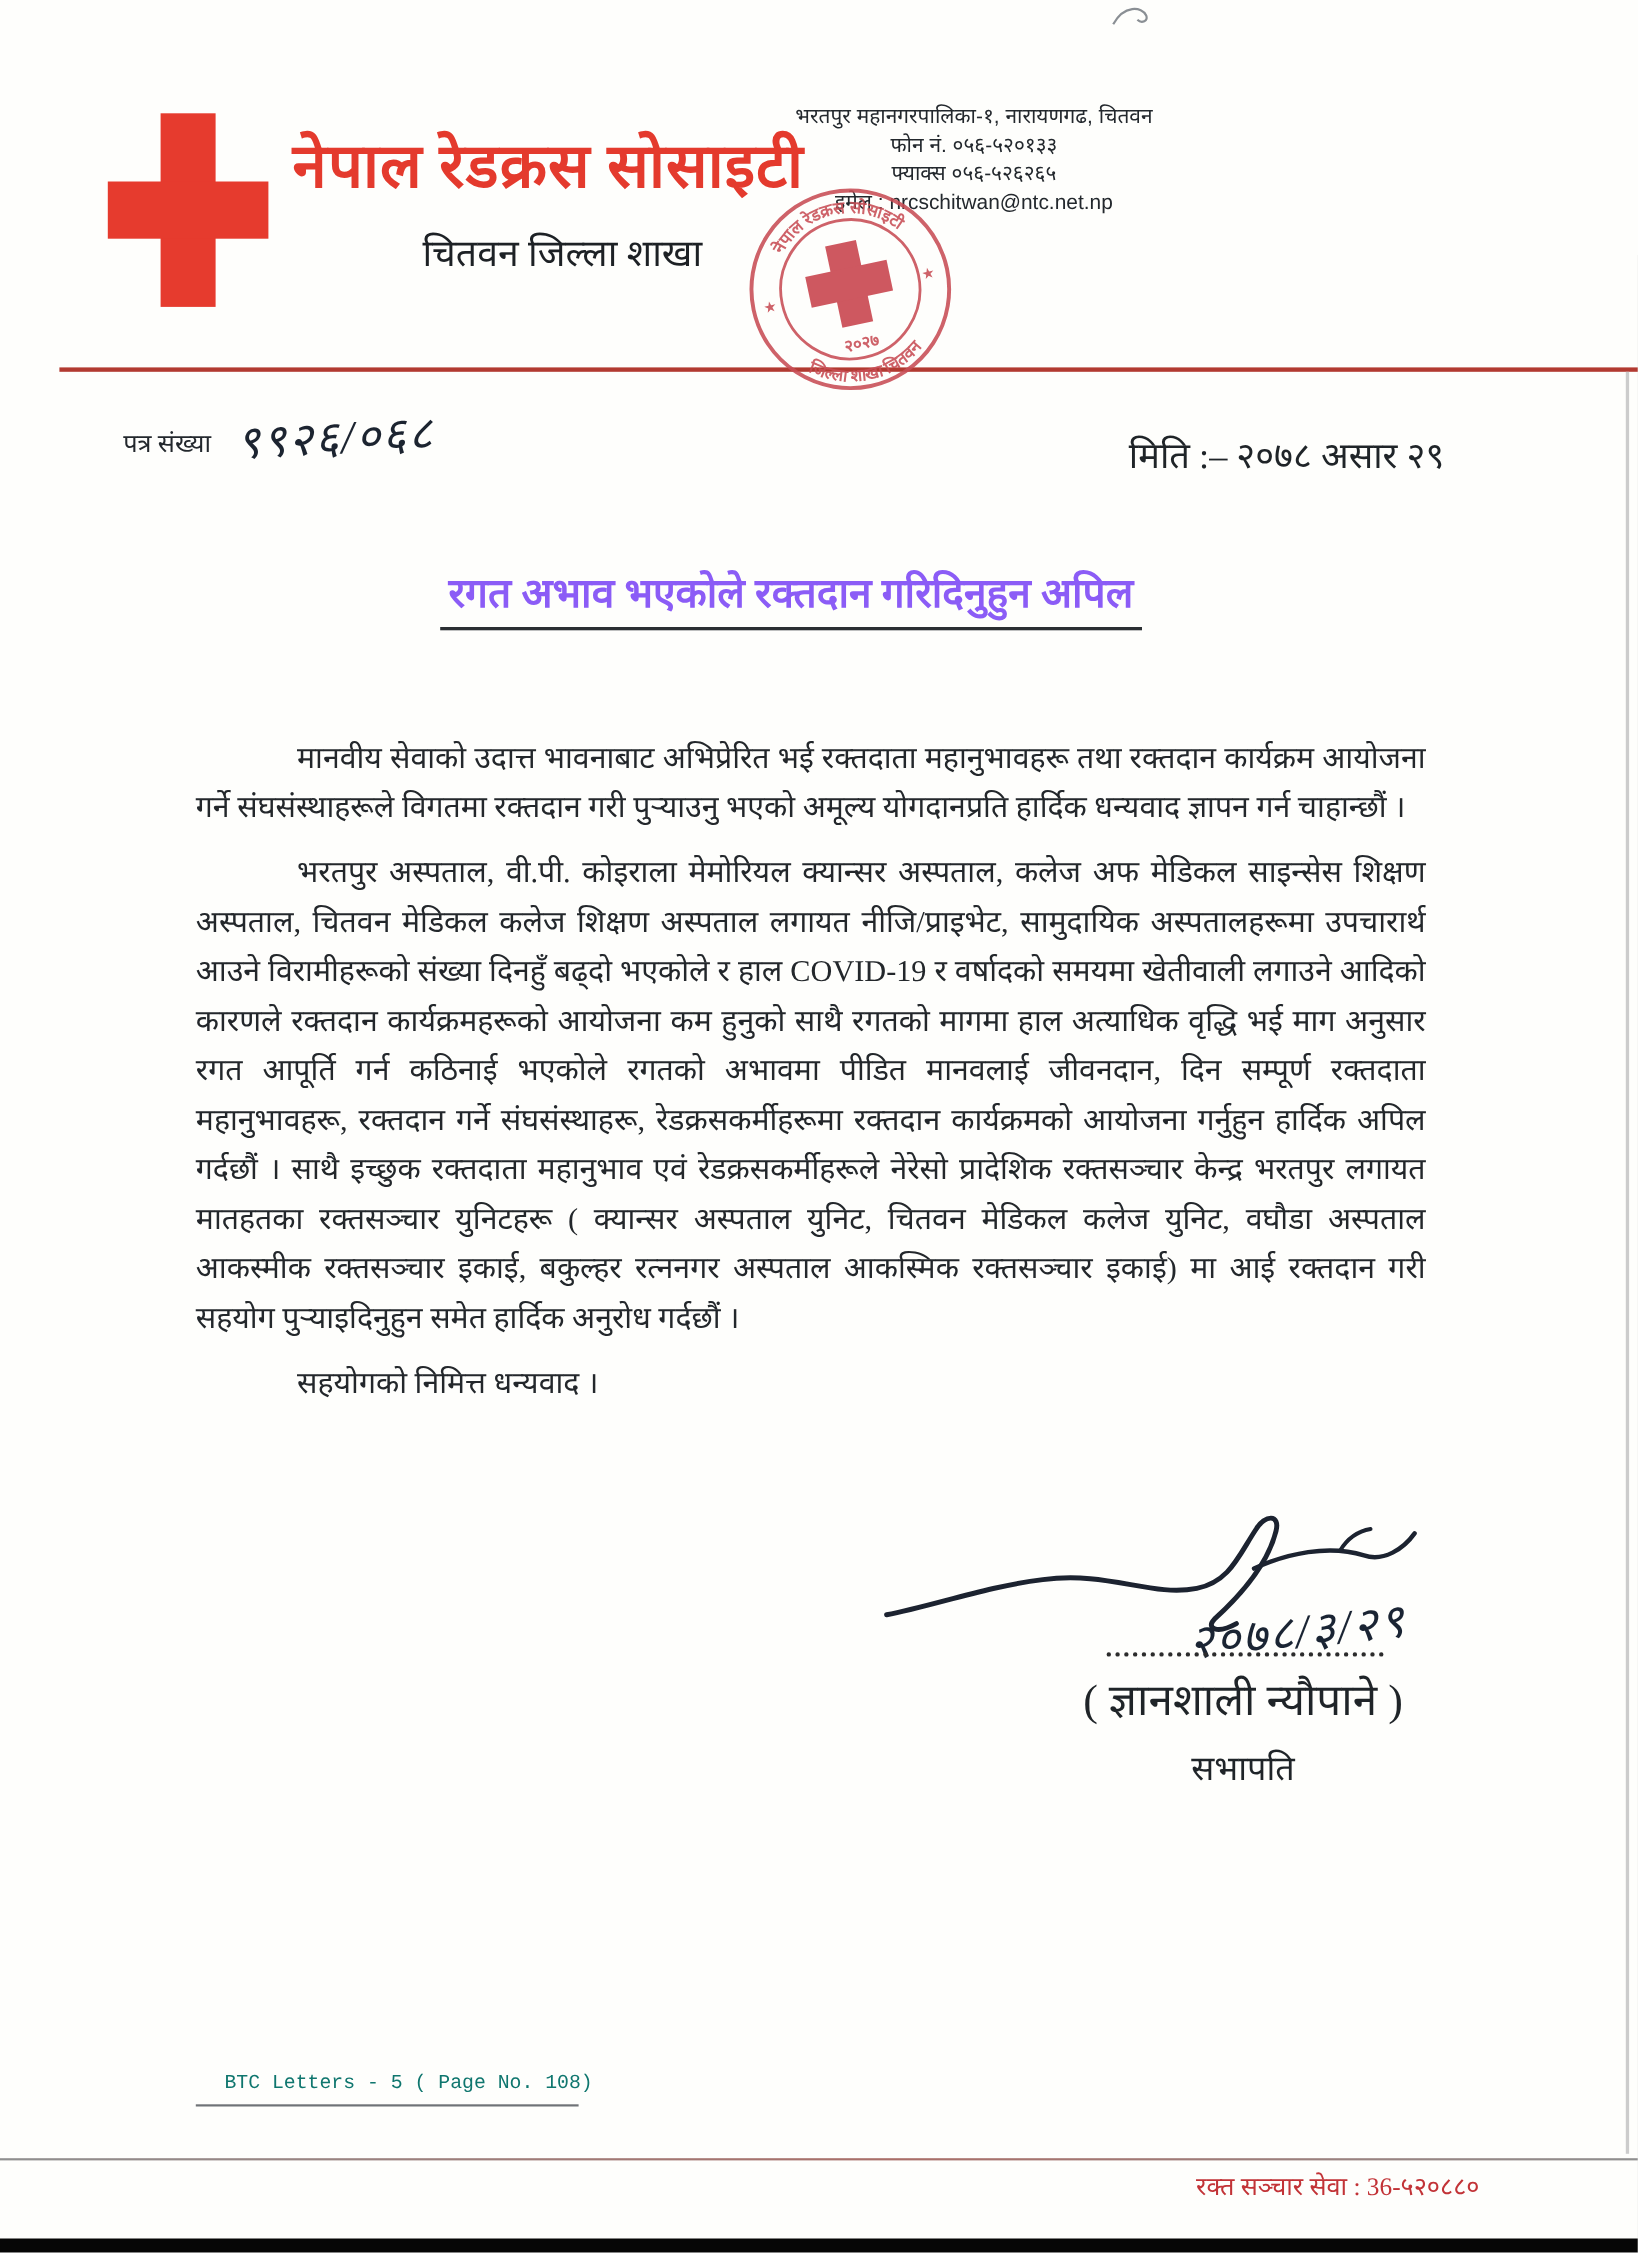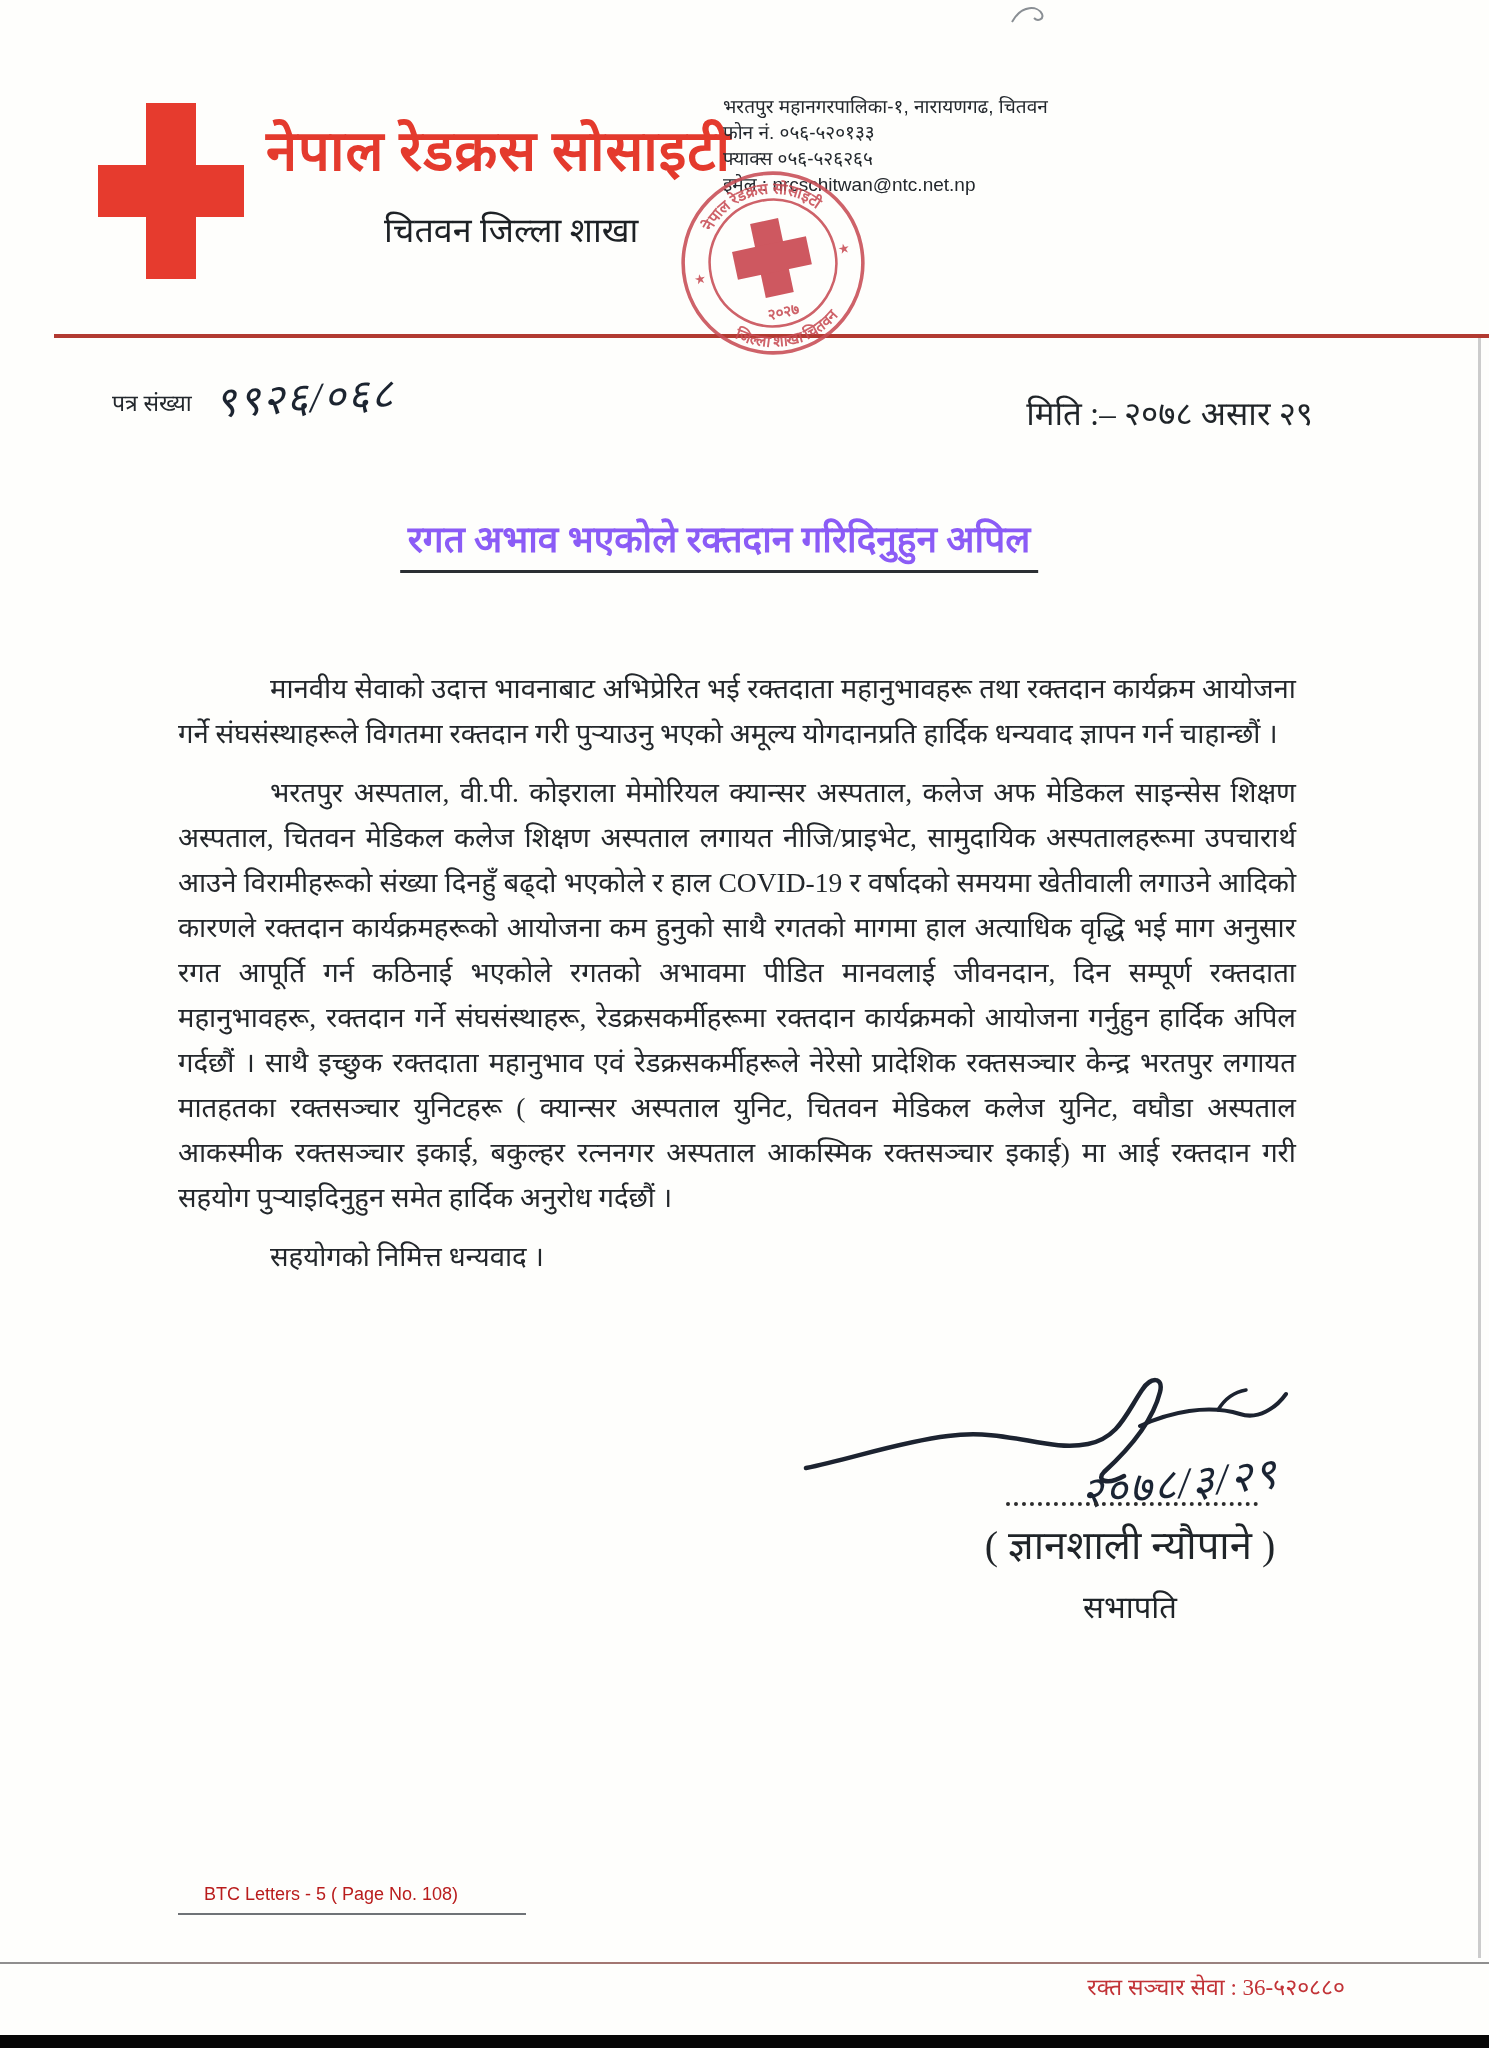--- a/index.html
+++ b/index.html
@@ -26,20 +26,21 @@
   }
   .branch-name {
     position: absolute; left: 384px; top: 206px;
     font-size: 34px; color: #1d2125; white-space: nowrap;
   }
 
   .contact {
     position: absolute; left: 723px; top: 94px;
     font-size: 19px; line-height: 26px; color: #23282d;
     font-family: "Liberation Sans", "DejaVu Sans", sans-serif;
+    text-align: center;
   }
   .contact div { white-space: nowrap; }
 
   .corner-mark { position: absolute; left: 1008px; top: 2px; }
 
   
   .stamp {
     position: absolute; left: 676px; top: 166px;
     width: 194px; height: 194px;
     transform: rotate(-12deg);
@@ -93,22 +94,22 @@
     position: absolute; left: 1080px; top: 1452px;
     font-size: 43px; font-style: italic; color: #1a2433;
     transform: rotate(-6deg); white-space: nowrap; letter-spacing: 2px;
   }
   .sig-dotted { position: absolute; left: 1006px; top: 1484px; width: 252px; height: 18px; border-bottom: 4px dotted #2c2c2c; }
   .sig-block { position: absolute; left: 938px; top: 1516px; width: 384px; text-align: center; }
   .sig-name { font-size: 40px; color: #1f2428; white-space: nowrap; }
   .sig-title { font-size: 31px; color: #1f2428; margin-top: 14px; }
 
   
-  .footer-ref { position: absolute; left: 204px; top: 1884px; font-size: 18px; color: #b91c1c;
-    font-family: Liberation Sans, sans-serif; white-space: nowrap; }
+  .footer-ref { position: absolute; left: 204px; top: 1884px; font-size: 18px; color: #0f766e;
+    font-family: Liberation Mono, monospace; white-space: nowrap; }
   .footer-ref-line { position: absolute; left: 178px; top: 1913px; width: 348px; height: 2px; background: #6f7377; }
   .footer-rule { position: absolute; left: 0; top: 1962px; width: 100%; height: 2px;
     background: linear-gradient(to right, #8f8f8f, #a96e68 55%, #8f8f8f); }
   .footer-service { position: absolute; right: 144px; top: 1970px; font-size: 23px; color: #c23337; white-space: nowrap; }
   .bottom-strip { position: absolute; left: 0; bottom: 0; width: 100%; height: 13px; background: #060606; }
 </style>
 </head>
 <body>
 
 <div class="page">

